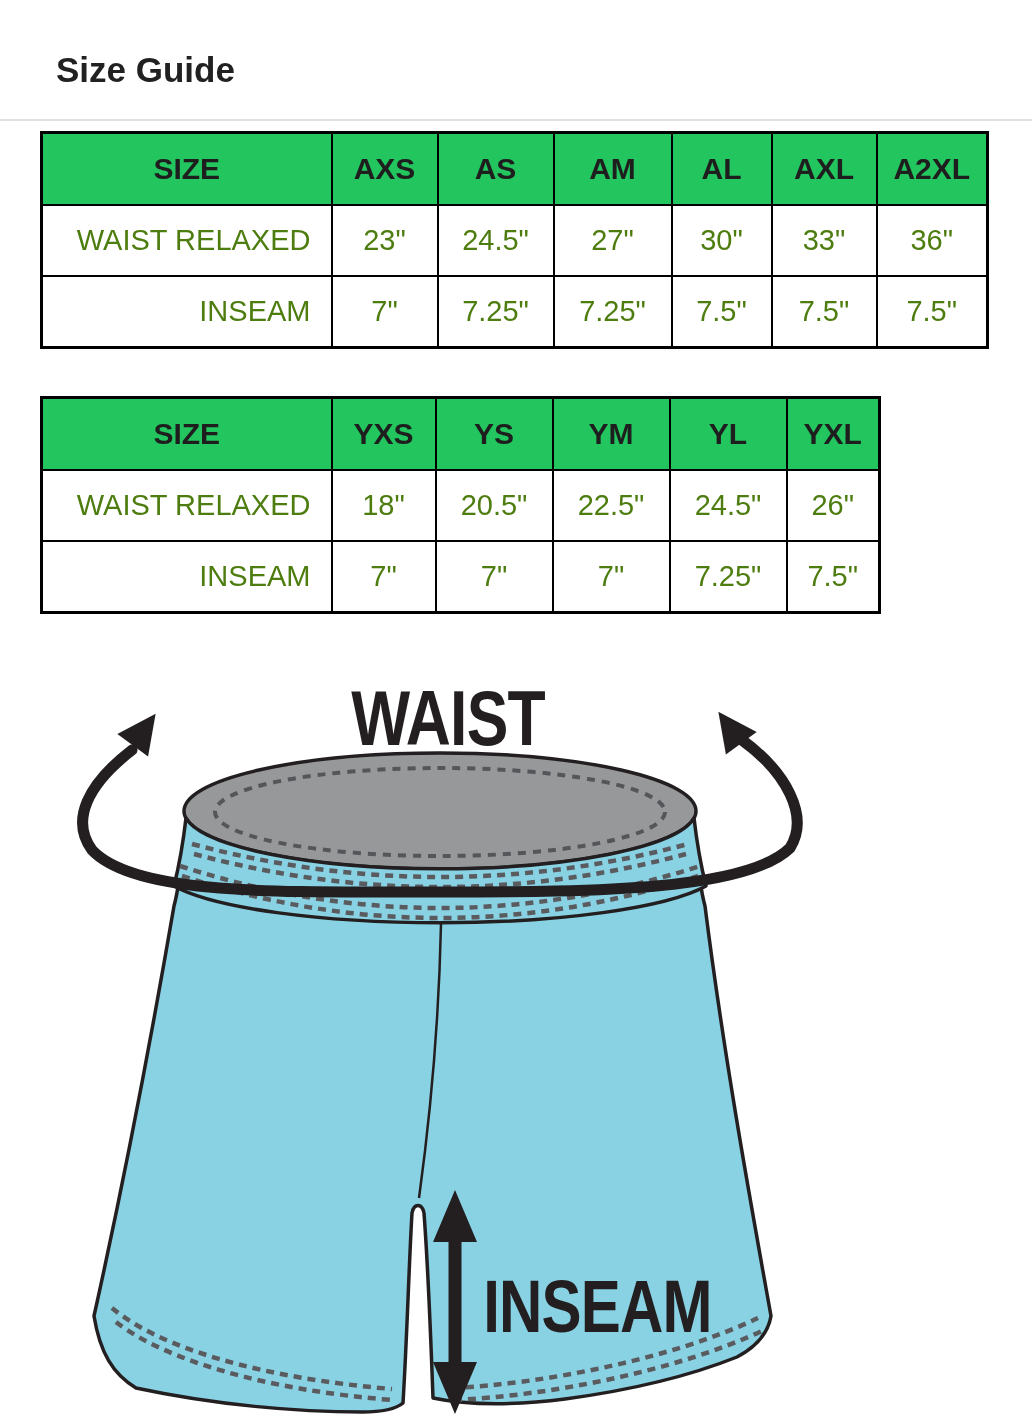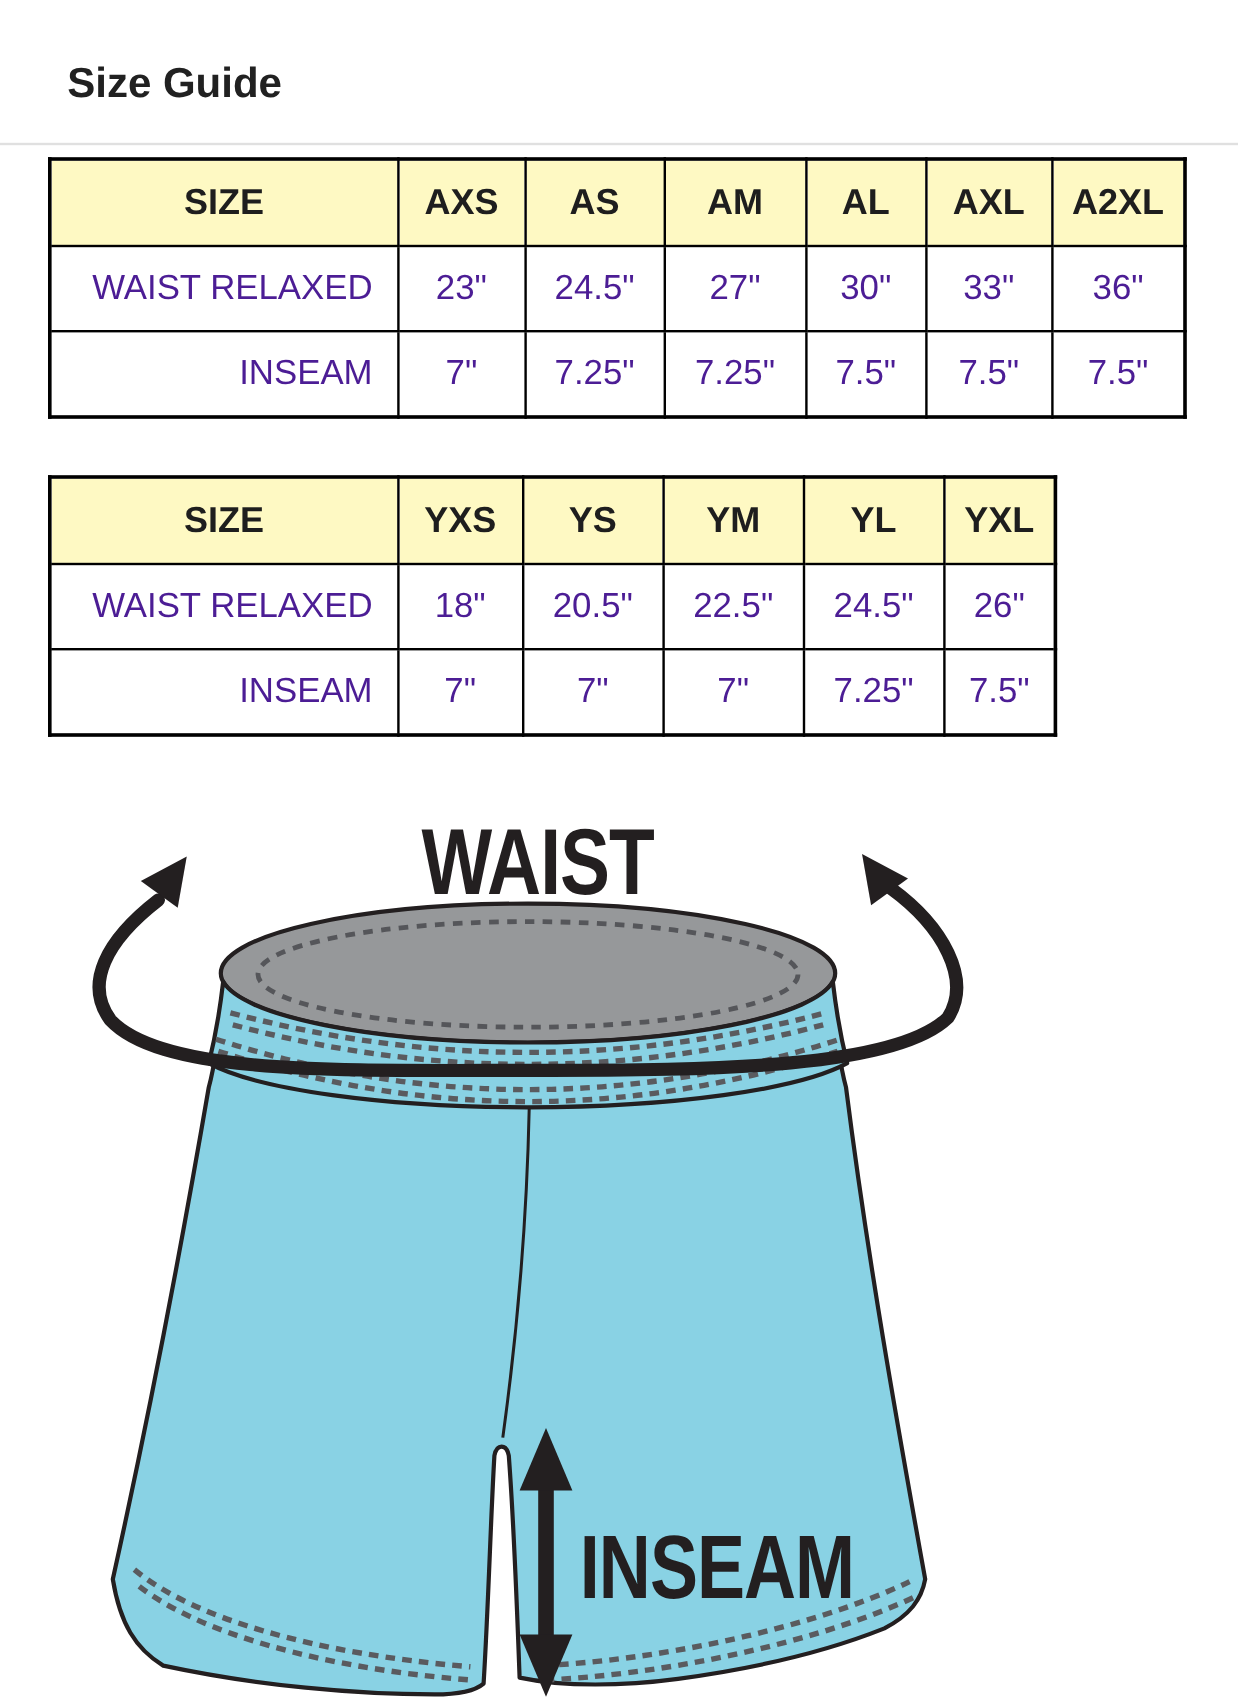--- a/index.html
+++ b/index.html
@@ -15,24 +15,24 @@
     position:absolute;left:0;top:119px;width:1032px;height:2px;background:#e0e0e0;
   }
   table.size-table{
     position:absolute;left:40px;border-collapse:collapse;table-layout:fixed;
     border:3px solid #000;
   }
   table.t-adult{top:131px;width:946px;}
   table.t-youth{top:396px;width:838px;}
   .size-table th,.size-table td{
     border:2px solid #000;height:69px;text-align:center;vertical-align:middle;
-    font-size:29px;color:#4c1d95;padding:0;overflow:hidden;white-space:nowrap;
+    font-size:29px;color:#4d7c0f;padding:0;overflow:hidden;white-space:nowrap;
   }
   .size-table th{
-    background:#fef9c3;font-weight:bold;color:#1e1e1e;font-size:30px;height:70px;
+    background:#22c55e;font-weight:bold;color:#1e1e1e;font-size:30px;height:70px;
   }
   .size-table th.rowhead{text-align:center;}
   .size-table td.rowlabel{text-align:right;padding-right:20px;}
   .diagram{position:absolute;left:40px;top:648px;width:900px;height:775px;}
   .blue{fill:#89D2E4;stroke:#231F20;stroke-width:3.5;stroke-linejoin:round;}
   .gray{fill:#96989A;stroke:#231F20;stroke-width:3.5;}
   .seam{fill:none;stroke:#231F20;stroke-width:2.5;}
   .stitch{fill:none;stroke:#55565A;stroke-width:4;stroke-dasharray:8 7;}
   .stitch2{fill:none;stroke:#5a5b5f;stroke-width:4.5;stroke-dasharray:8 6;}
   .arrow-line{fill:none;stroke:#231F20;stroke-width:11;stroke-linecap:round;}

